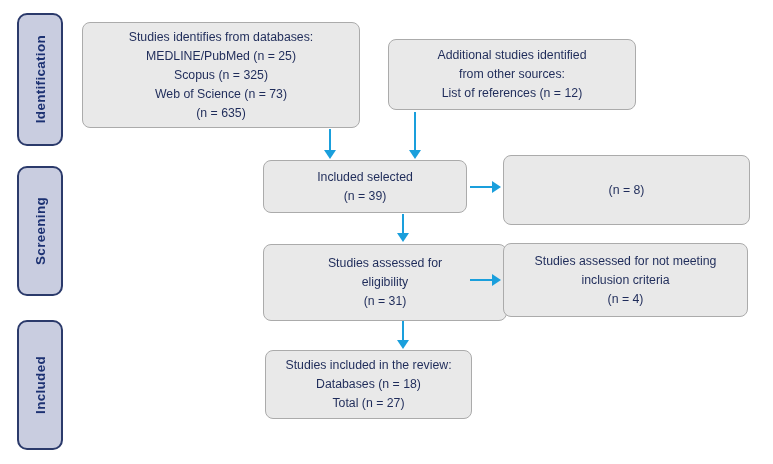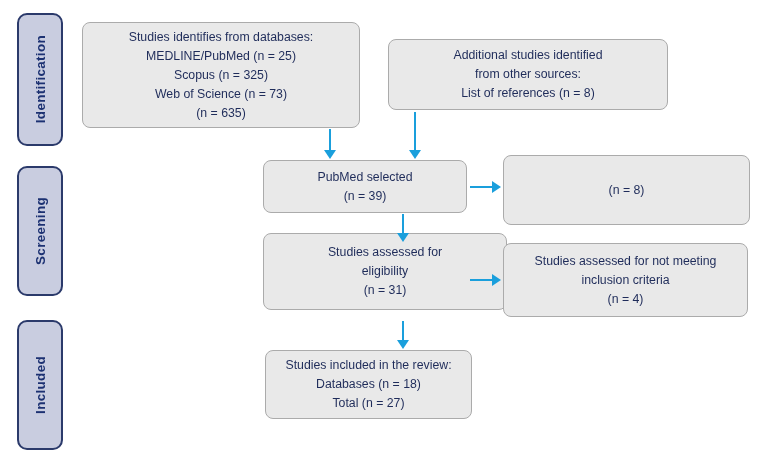--- a/index.html
+++ b/index.html
@@ -91,36 +91,36 @@
   </div>
 
   <div class="fbox" style="left:82px;top:22px;width:278px;height:106px">
     <div class="line">Studies identifies from databases:</div>
     <div class="line">MEDLINE/PubMed (n = 25)</div>
     <div class="line">Scopus (n = 325)</div>
     <div class="line">Web of Science (n = 73)</div>
     <div class="line">(n = 635)</div>
   </div>
 
-  <div class="fbox" style="left:388px;top:39px;width:280px;height:71px">
+  <div class="fbox" style="left:388px;top:39px;width:248px;height:71px">
     <div class="line">Additional studies identified</div>
     <div class="line">from other sources:</div>
-    <div class="line">List of references (n = 8)</div>
+    <div class="line">List of references (n = 12)</div>
   </div>
 
   <div class="fbox" style="left:263px;top:160px;width:204px;height:53px">
-    <div class="line">PubMed selected</div>
+    <div class="line">Included selected</div>
     <div class="line">(n = 39)</div>
   </div>
 
   <div class="fbox" style="left:503px;top:155px;width:247px;height:70px">
     <div class="line">(n = 8)</div>
   </div>
 
-  <div class="fbox" style="left:263px;top:233px;width:244px;height:77px">
+  <div class="fbox" style="left:263px;top:244px;width:244px;height:77px">
     <div class="line">Studies assessed for</div>
     <div class="line">eligibility</div>
     <div class="line">(n = 31)</div>
   </div>
 
   <div class="fbox" style="left:503px;top:243px;width:245px;height:74px">
     <div class="line">Studies assessed for not meeting</div>
     <div class="line">inclusion criteria</div>
     <div class="line">(n = 4)</div>
   </div>

